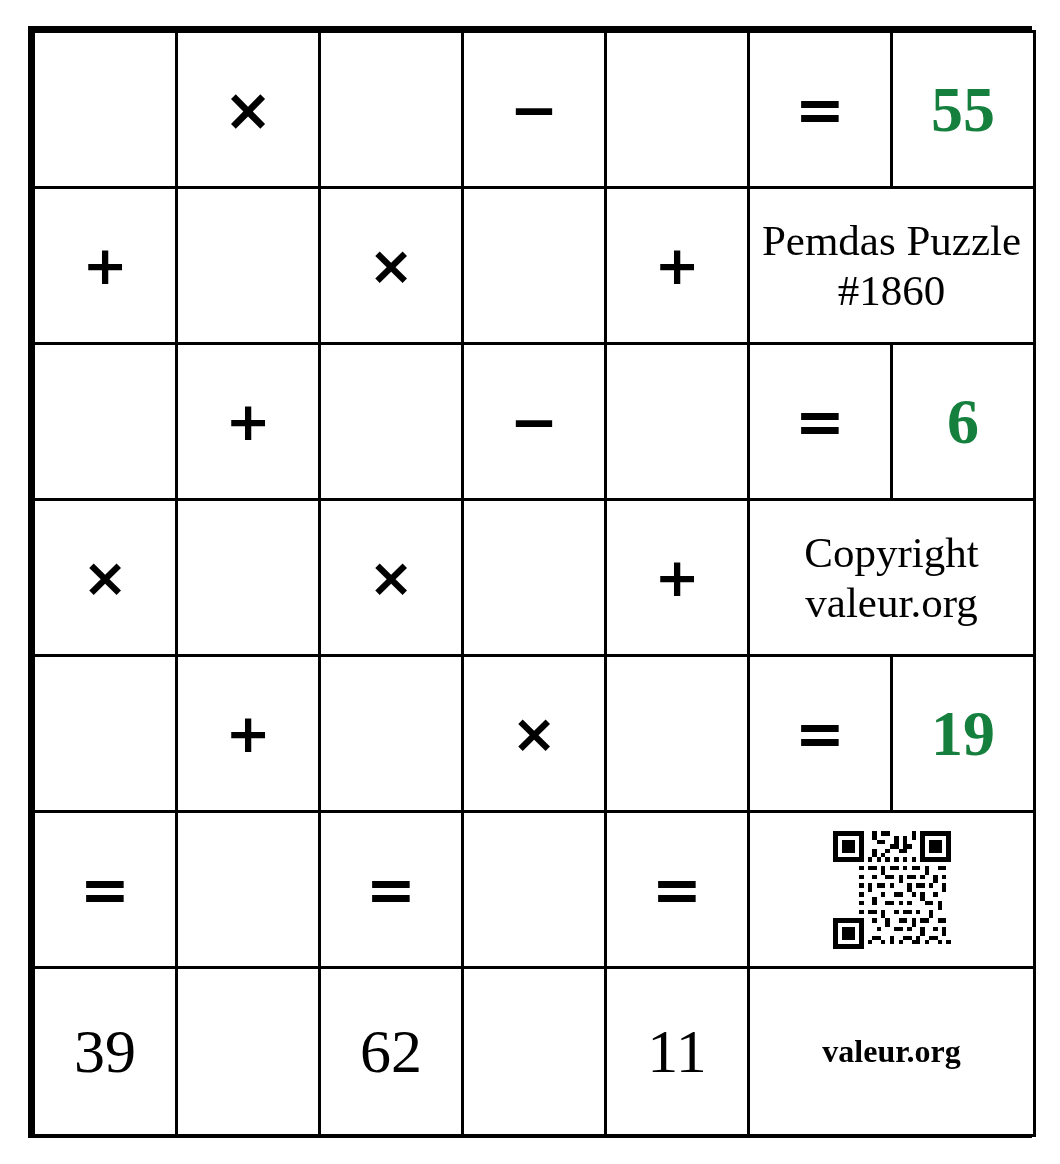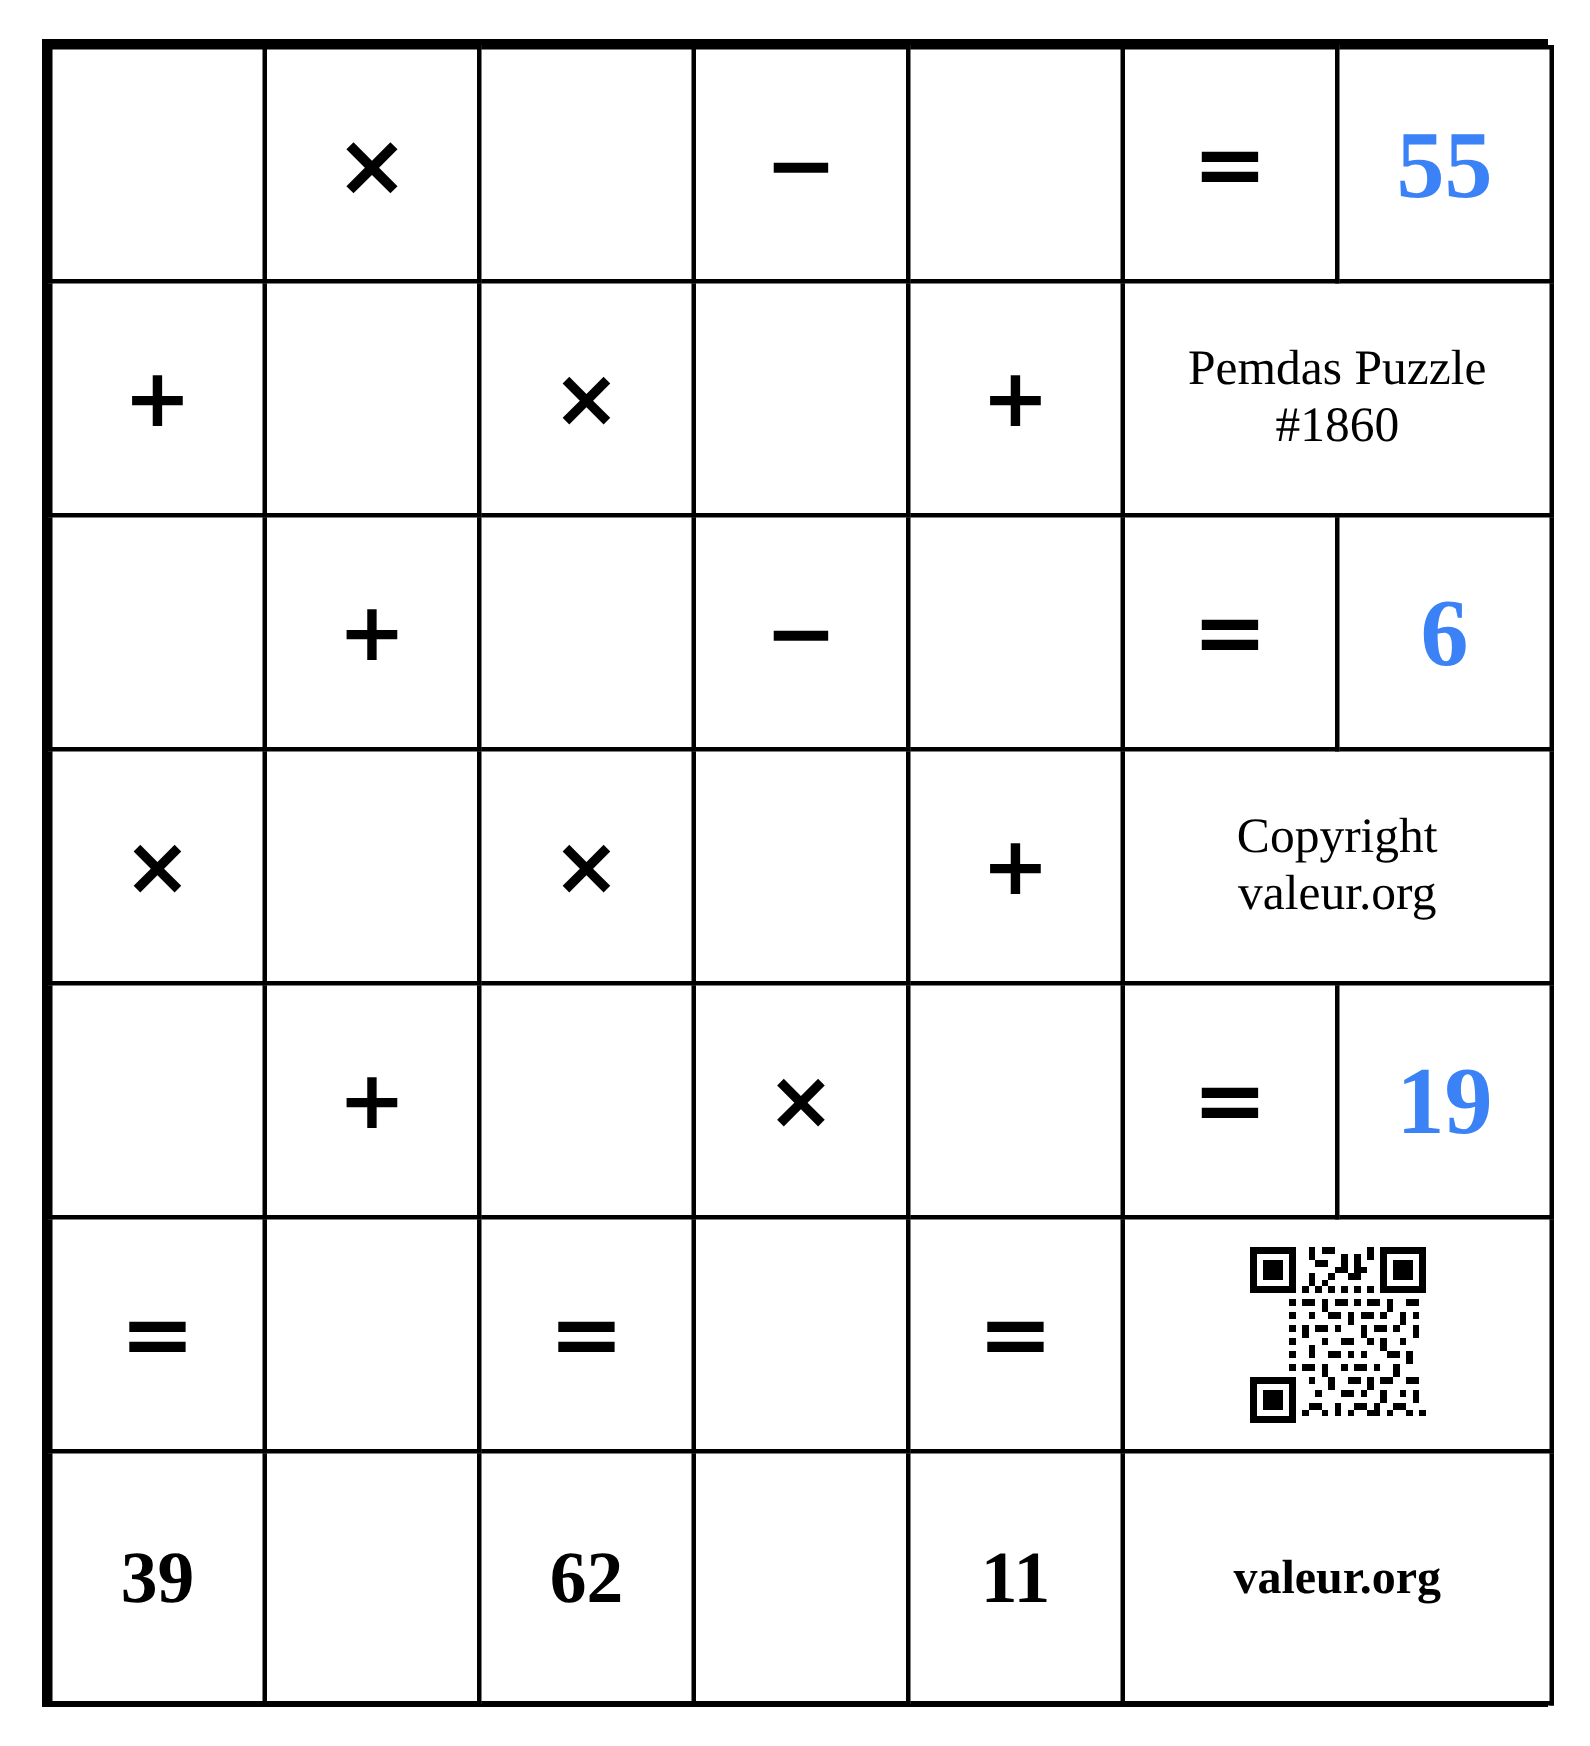--- a/index.html
+++ b/index.html
@@ -74,31 +74,31 @@
     font-size: 60px;
     font-weight: bold;
     font-family: "DejaVu Sans", sans-serif;
     line-height: 1;
     color: #000000;
   }
   .result {
     font-size: 64px;
     font-weight: bold;
     font-family: "Liberation Serif", serif;
-    color: #3b82f6;
+    color: #15803d;
     text-align: right;
   }
   .answer {
-    font-size: 49px;
-    font-weight: bold;
+    font-size: 62px;
+    font-weight: normal;
     font-family: "Liberation Serif", serif;
     color: #000000;
   }
   .label-text {
-    font-size: 33px;
+    font-size: 43px;
     font-family: "Liberation Serif", serif;
     color: #000000;
     line-height: 1.15;
     padding: 4px 6px;
   }
   .brand-text {
     font-size: 32px;
     font-weight: bold;
     font-family: "Liberation Serif", serif;
     color: #000000;

